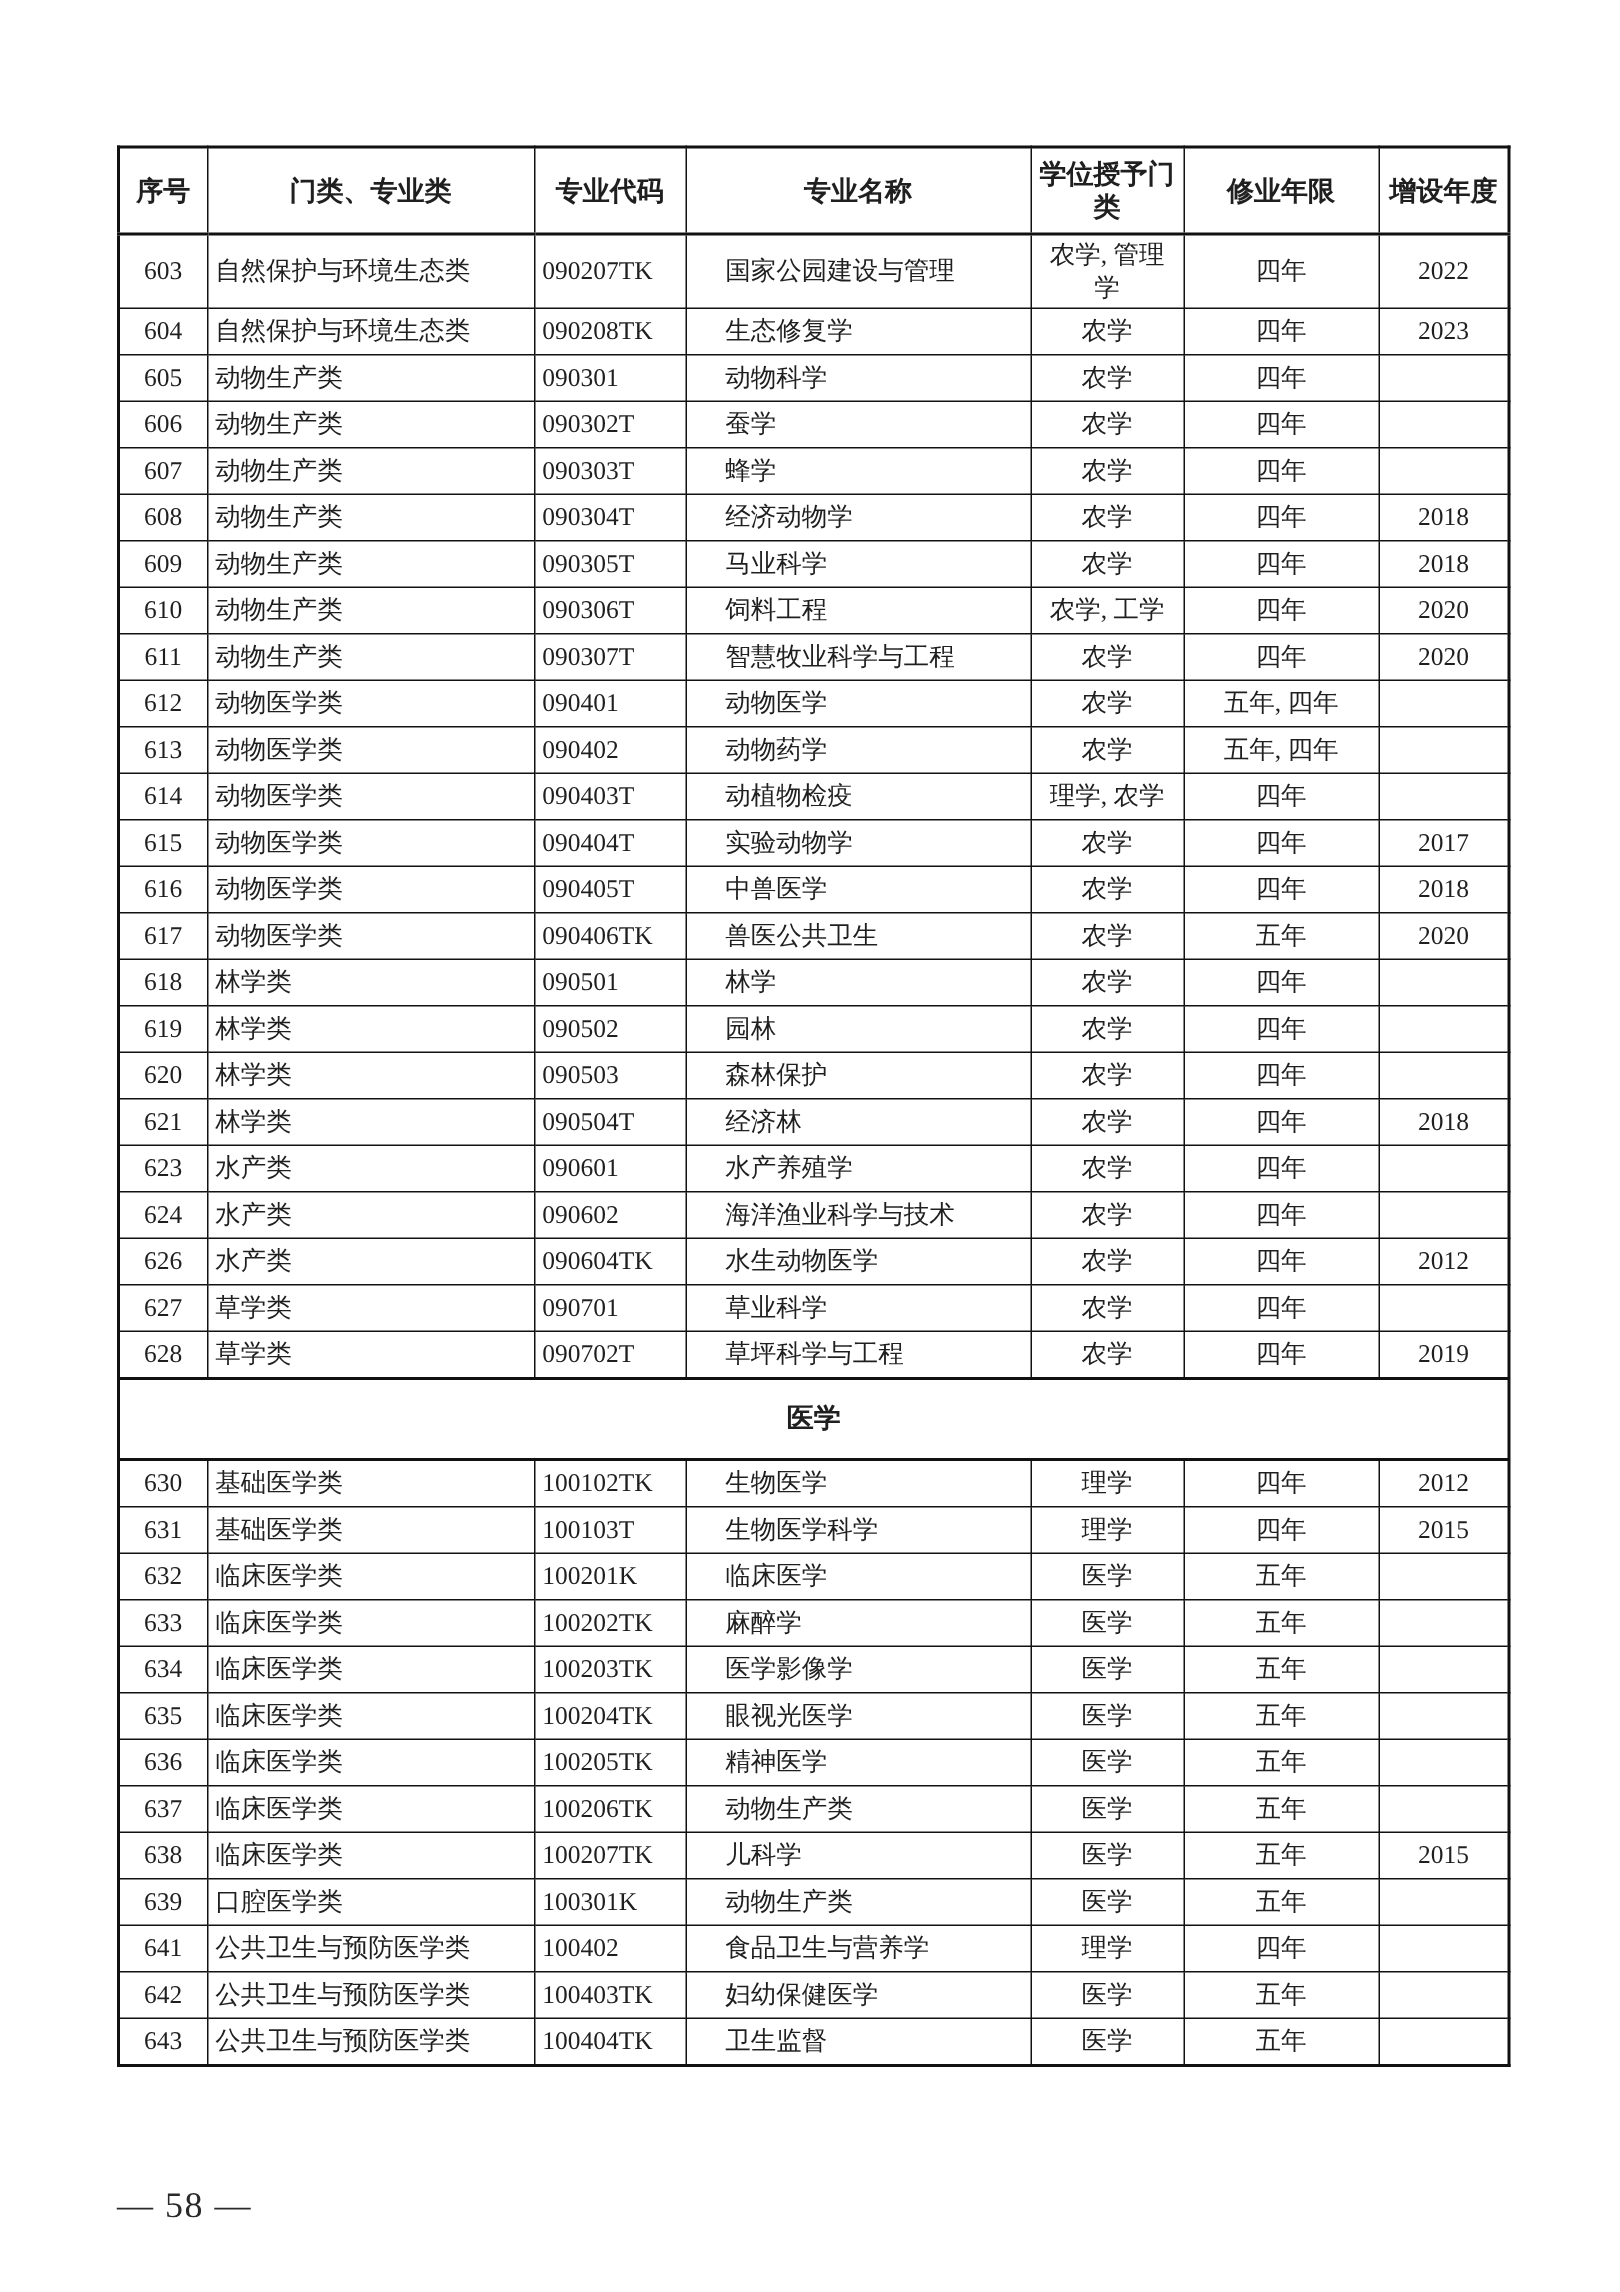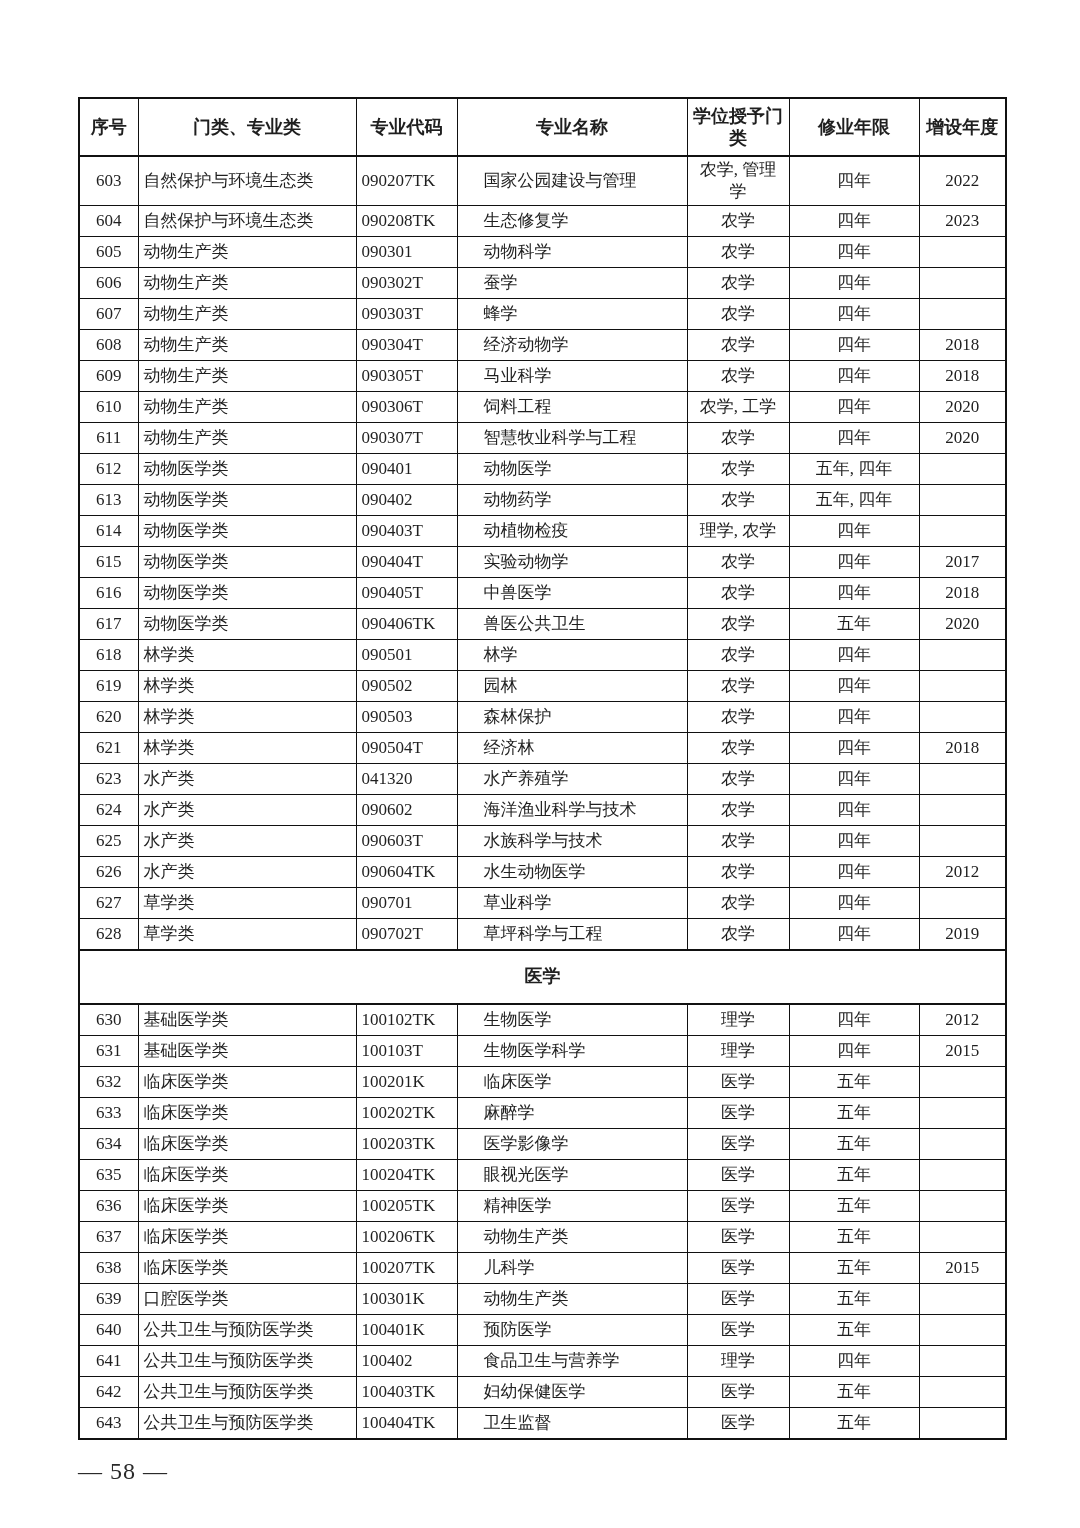--- a/index.html
+++ b/index.html
@@ -265,40 +265,31 @@
           <td class="c-category" data-name="category-cell">林学类</td>
           <td class="c-code" data-name="code-cell">090504T</td>
           <td class="c-name" data-name="name-cell">经济林</td>
           <td class="c-degree" data-name="degree-cell">农学</td>
           <td class="c-duration" data-name="duration-cell">四年</td>
           <td class="c-year" data-name="year-cell">2018</td>
         </tr>
         <tr data-name="table-row">
           <td class="c-serial" data-name="serial-cell">623</td>
           <td class="c-category" data-name="category-cell">水产类</td>
-          <td class="c-code" data-name="code-cell">041320</td>
+          <td class="c-code" data-name="code-cell">090601</td>
           <td class="c-name" data-name="name-cell">水产养殖学</td>
           <td class="c-degree" data-name="degree-cell">农学</td>
           <td class="c-duration" data-name="duration-cell">四年</td>
           <td class="c-year" data-name="year-cell"></td>
         </tr>
         <tr data-name="table-row">
           <td class="c-serial" data-name="serial-cell">624</td>
           <td class="c-category" data-name="category-cell">水产类</td>
           <td class="c-code" data-name="code-cell">090602</td>
           <td class="c-name" data-name="name-cell">海洋渔业科学与技术</td>
-          <td class="c-degree" data-name="degree-cell">农学</td>
-          <td class="c-duration" data-name="duration-cell">四年</td>
-          <td class="c-year" data-name="year-cell"></td>
-        </tr>
-        <tr data-name="table-row">
-          <td class="c-serial" data-name="serial-cell">625</td>
-          <td class="c-category" data-name="category-cell">水产类</td>
-          <td class="c-code" data-name="code-cell">090603T</td>
-          <td class="c-name" data-name="name-cell">水族科学与技术</td>
           <td class="c-degree" data-name="degree-cell">农学</td>
           <td class="c-duration" data-name="duration-cell">四年</td>
           <td class="c-year" data-name="year-cell"></td>
         </tr>
         <tr data-name="table-row">
           <td class="c-serial" data-name="serial-cell">626</td>
           <td class="c-category" data-name="category-cell">水产类</td>
           <td class="c-code" data-name="code-cell">090604TK</td>
           <td class="c-name" data-name="name-cell">水生动物医学</td>
           <td class="c-degree" data-name="degree-cell">农学</td>
@@ -405,29 +396,20 @@
           <td class="c-name" data-name="name-cell">儿科学</td>
           <td class="c-degree" data-name="degree-cell">医学</td>
           <td class="c-duration" data-name="duration-cell">五年</td>
           <td class="c-year" data-name="year-cell">2015</td>
         </tr>
         <tr data-name="table-row">
           <td class="c-serial" data-name="serial-cell">639</td>
           <td class="c-category" data-name="category-cell">口腔医学类</td>
           <td class="c-code" data-name="code-cell">100301K</td>
           <td class="c-name" data-name="name-cell">动物生产类</td>
-          <td class="c-degree" data-name="degree-cell">医学</td>
-          <td class="c-duration" data-name="duration-cell">五年</td>
-          <td class="c-year" data-name="year-cell"></td>
-        </tr>
-        <tr data-name="table-row">
-          <td class="c-serial" data-name="serial-cell">640</td>
-          <td class="c-category" data-name="category-cell">公共卫生与预防医学类</td>
-          <td class="c-code" data-name="code-cell">100401K</td>
-          <td class="c-name" data-name="name-cell">预防医学</td>
           <td class="c-degree" data-name="degree-cell">医学</td>
           <td class="c-duration" data-name="duration-cell">五年</td>
           <td class="c-year" data-name="year-cell"></td>
         </tr>
         <tr data-name="table-row">
           <td class="c-serial" data-name="serial-cell">641</td>
           <td class="c-category" data-name="category-cell">公共卫生与预防医学类</td>
           <td class="c-code" data-name="code-cell">100402</td>
           <td class="c-name" data-name="name-cell">食品卫生与营养学</td>
           <td class="c-degree" data-name="degree-cell">理学</td>

